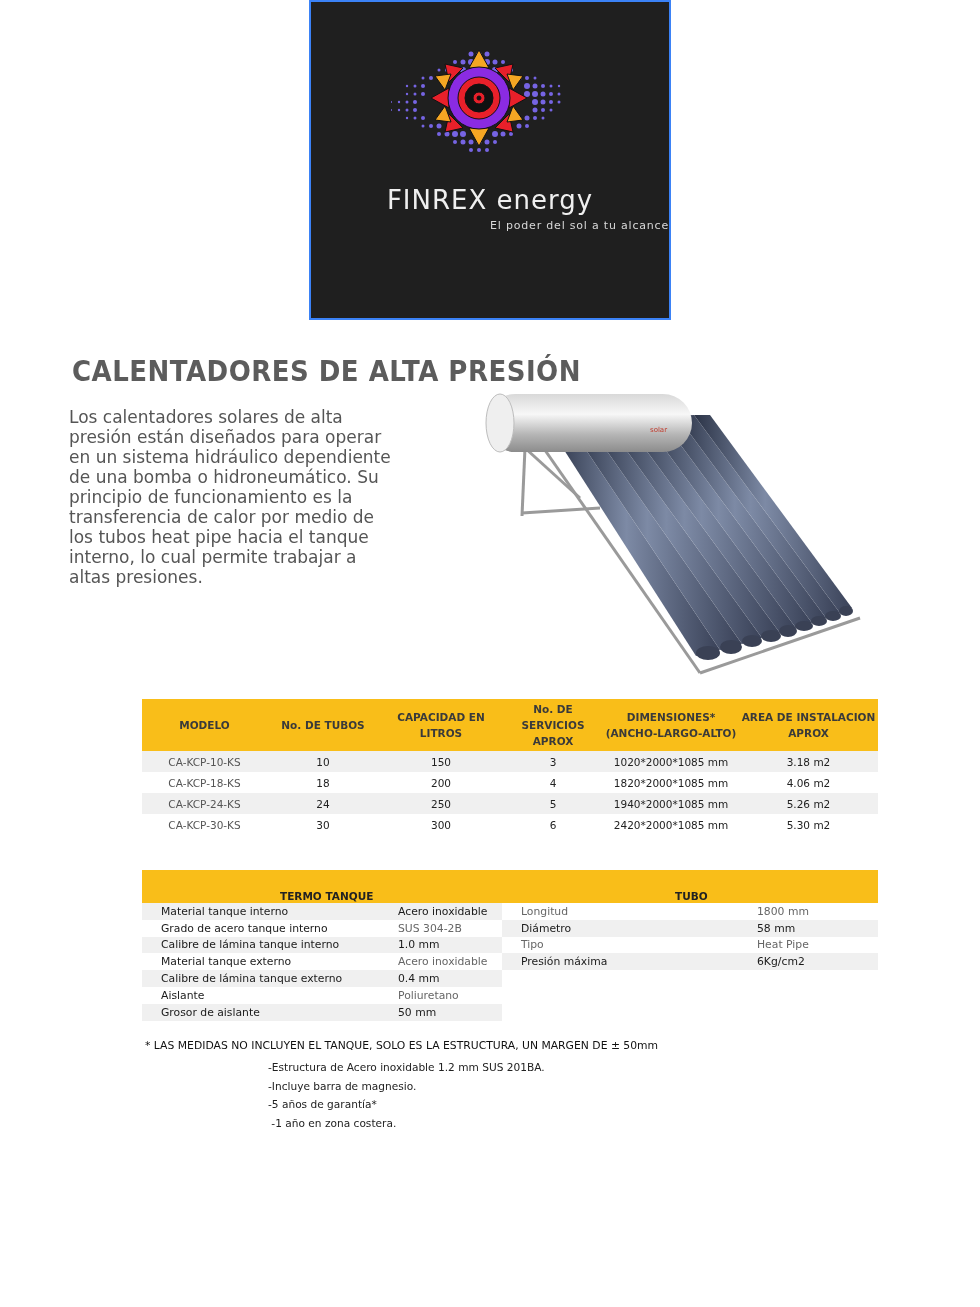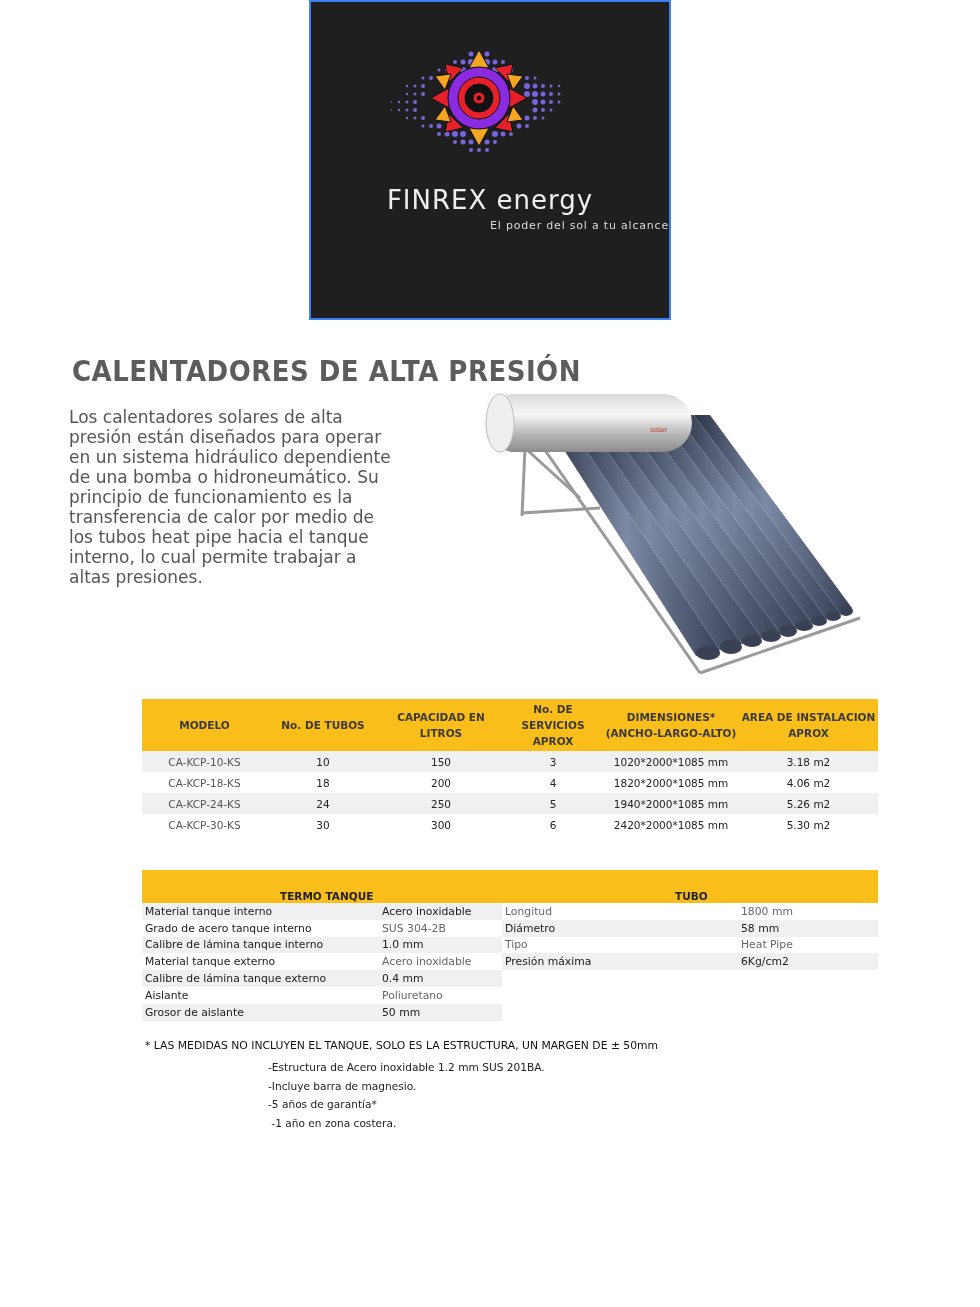--- a/index.html
+++ b/index.html
@@ -25,21 +25,21 @@
   .models th { background: #f9be19; color: #3a3a3a; font-weight: bold; height: 52px; text-align: center; vertical-align: middle; line-height: 16px; font-size: 10.5px; }
   .models td { height: 21px; text-align: center; vertical-align: middle; color: #222; margin-left: 36px; }
   .models tr.alt td { background: #f0f0f0; }
   .models td.model { color: #555; }
 
   
   .tech-header { position: absolute; left: 142px; top: 870px; width: 736px; height: 33px; background: #f9be19; }
   .tech-header span { position: absolute; top: 20px; font-size: 10.5px; font-weight: bold; color: #222; }
   .tech-left { position: absolute; left: 142px; top: 903px; width: 360px; border-collapse: collapse; font-size: 10.8px; }
   .tech-right { position: absolute; left: 502px; top: 903px; width: 376px; border-collapse: collapse; font-size: 10.8px; }
-  .tech-left td, .tech-right td { height: 16.8px; padding-left: 3px; vertical-align: middle; white-space: nowrap; }
+  .tech-left td, .tech-right td { height: 16.8px; padding-left: 19px; vertical-align: middle; white-space: nowrap; }
   .tech-left tr.alt td, .tech-right tr.alt td { background: #f0f0f0; }
   .tech-left td.label { width: 237px; }
   .tech-right td.label { width: 236px; }
   .muted { color: #666; }
 
   .footnote { position: absolute; left: 145px; top: 1039px; font-size: 10.8px; font-weight: normal; color: #111; white-space: nowrap; }
   .notes { position: absolute; left: 268px; top: 1058px; font-size: 10.6px; line-height: 18.5px; color: #222; }
 </style>
 </head>
 <body>

